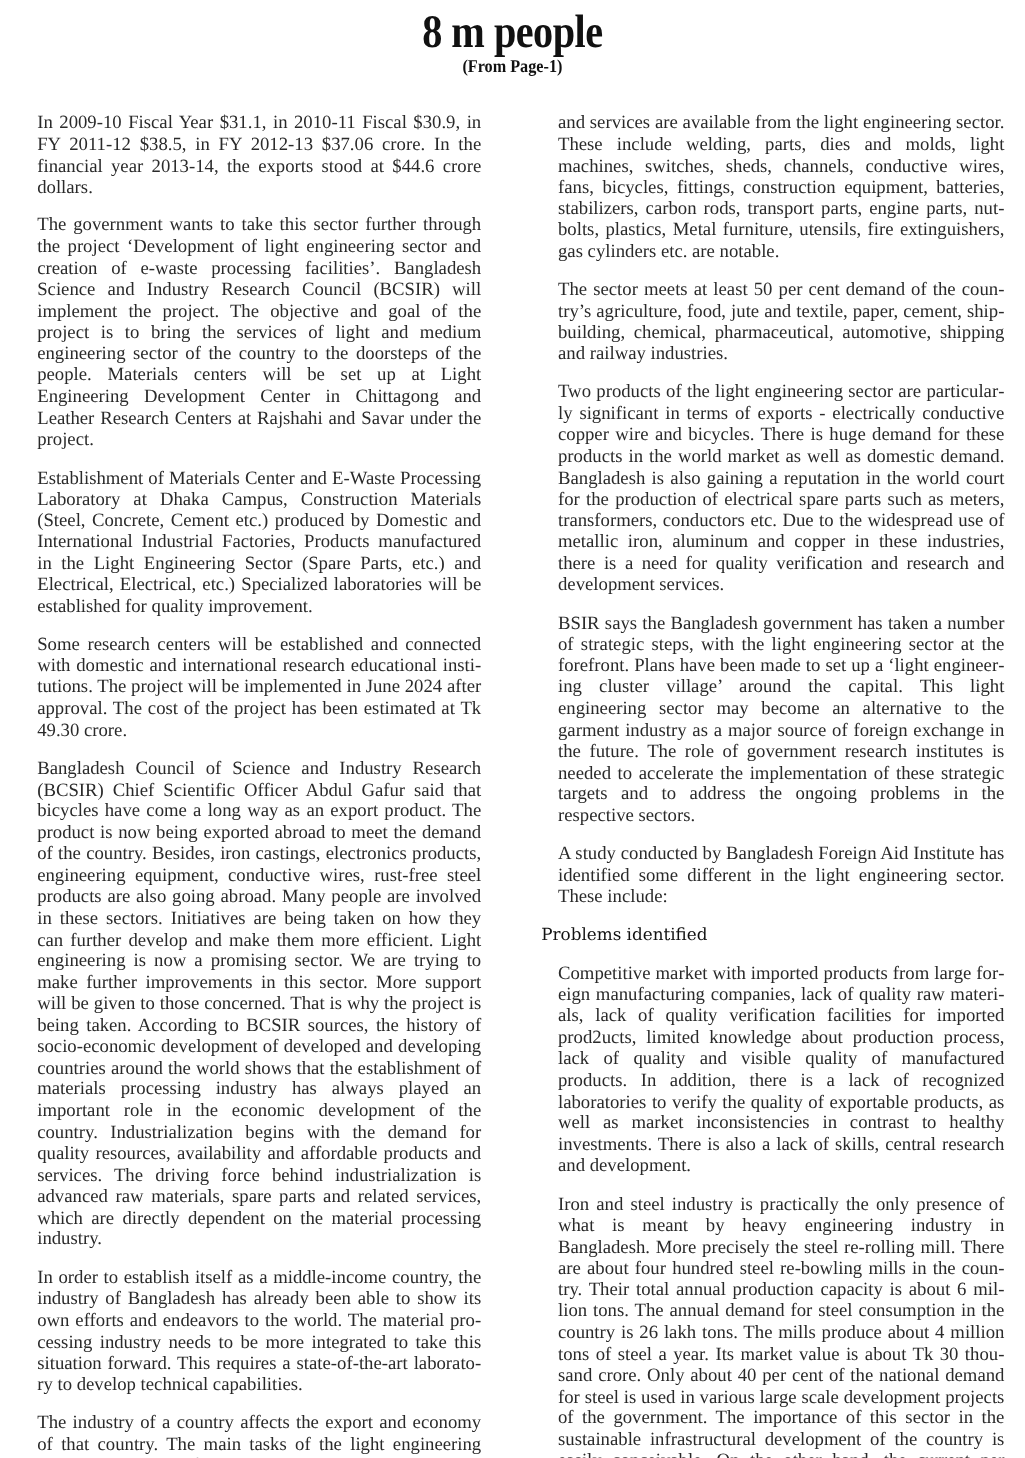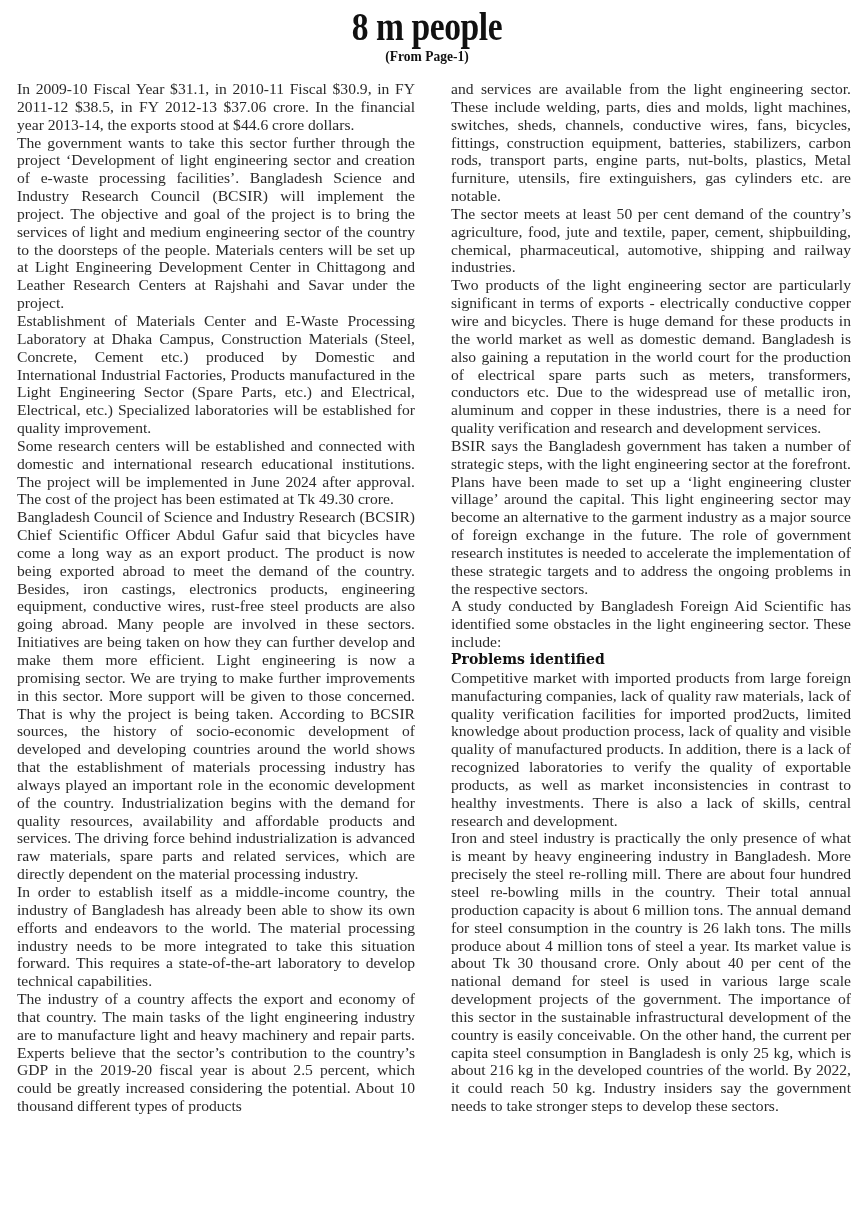--- a/index.html
+++ b/index.html
@@ -22,23 +22,23 @@
   }
   .column {
     position: absolute; top: 80px; width: 398px;
     font-family: "Liberation Serif", serif;
     font-size: 15.6px; line-height: 17.85px;
     text-align: justify; hyphens: manual;
     color: #2a2a2a;
   }
   .col-left { left: 17px; }
   .col-right { left: 451px; width: 400px; }
-  .column p { margin: 0; }
+  .column p { margin: 14px; }
   .column h3 {
-    margin: 0; font-size: 15.6px; line-height: 17.85px; font-weight: bold; color: #111;
+    margin: 0; font-size: 15.6px; line-height: 17.85px; font-weight: normal; color: #111;
     font-family: "DejaVu Serif", serif; font-size: 14px;
   }
 </style>
 </head>
 <body>
 
 <div>
   <div class="headline">8 m people</div>
   <div class="subhead">(From Page-1)</div>
 
@@ -50,18 +50,18 @@
     <p>Bangladesh Council of Science and Industry Research (BCSIR) Chief Scientific Officer Abdul Gafur said that bicy­cles have come a long way as an export product. The prod­uct is now being exported abroad to meet the demand of the country. Besides, iron castings, electronics products, engi­neering equipment, conductive wires, rust-free steel prod­ucts are also going abroad. Many people are involved in these sectors. Initiatives are being taken on how they can further develop and make them more efficient. Light engi­neering is now a promising sector. We are trying to make further improvements in this sector. More support will be given to those concerned. That is why the project is being taken. According to BCSIR sources, the history of socio-eco­nomic development of developed and developing countries around the world shows that the establishment of materials processing industry has always played an important role in the economic development of the country. Industrialization begins with the demand for quality resources, availability and affordable products and services. The driving force behind industrialization is advanced raw materials, spare parts and related services, which are directly dependent on the material processing industry.</p>
     <p>In order to establish itself as a middle-income country, the industry of Bangladesh has already been able to show its own efforts and endeavors to the world. The material pro­cessing industry needs to be more integrated to take this situation forward. This requires a state-of-the-art laborato­ry to develop technical capabilities.</p>
     <p>The industry of a country affects the export and economy of that country. The main tasks of the light engineering indus­try are to manufacture light and heavy machinery and repair parts. Experts believe that the sector’s contribution to the country’s GDP in the 2019-20 fiscal year is about 2.5 percent, which could be greatly increased considering the potential. About 10 thousand different types of products</p>
   </div>
 
   <div class="column col-right">
     <p>and services are available from the light engineering sector. These include welding, parts, dies and molds, light machines, switches, sheds, channels, conductive wires, fans, bicycles, fittings, construction equipment, batteries, stabilizers, carbon rods, transport parts, engine parts, nut-bolts, plastics, Metal furniture, utensils, fire extinguishers, gas cylinders etc. are notable.</p>
     <p>The sector meets at least 50 per cent demand of the coun­try’s agriculture, food, jute and textile, paper, cement, ship­building, chemical, pharmaceutical, automotive, shipping and railway industries.</p>
     <p>Two products of the light engineering sector are particular­ly significant in terms of exports - electrically conductive copper wire and bicycles. There is huge demand for these products in the world market as well as domestic demand. Bangladesh is also gaining a reputation in the world court for the production of electrical spare parts such as meters, transformers, conductors etc. Due to the widespread use of metallic iron, aluminum and copper in these industries, there is a need for quality verification and research and development services.</p>
     <p>BSIR says the Bangladesh government has taken a number of strategic steps, with the light engineering sector at the forefront. Plans have been made to set up a ‘light engineer­ing cluster village’ around the capital. This light engineering sector may become an alternative to the garment industry as a major source of foreign exchange in the future. The role of government research institutes is needed to accelerate the implementation of these strategic targets and to address the ongoing problems in the respective sectors.</p>
-    <p>A study conducted by Bangladesh Foreign Aid Scientific has identified some obstacles in the light engineering sector. These include:</p>
+    <p>A study conducted by Bangladesh Foreign Aid Institute has identified some different in the light engineering sector. These include:</p>
     <h3>Problems identified</h3>
     <p>Competitive market with imported products from large for­eign manufacturing companies, lack of quality raw materi­als, lack of quality verification facilities for imported prod2ucts, limited knowledge about production process, lack of quality and visible quality of manufactured products. In addition, there is a lack of recognized laboratories to verify the quality of exportable products, as well as market incon­sistencies in contrast to healthy investments. There is also a lack of skills, central research and development.</p>
     <p>Iron and steel industry is practically the only presence of what is meant by heavy engineering industry in Bangladesh. More precisely the steel re-rolling mill. There are about four hundred steel re-bowling mills in the coun­try. Their total annual production capacity is about 6 mil­lion tons. The annual demand for steel consumption in the country is 26 lakh tons. The mills produce about 4 million tons of steel a year. Its market value is about Tk 30 thou­sand crore. Only about 40 per cent of the national demand for steel is used in various large scale development projects of the government. The importance of this sector in the sus­tainable infrastructural development of the country is easi­ly conceivable. On the other hand, the current per capita steel consumption in Bangladesh is only 25 kg, which is about 216 kg in the developed countries of the world. By 2022, it could reach 50 kg. Industry insiders say the gov­ernment needs to take stronger steps to develop these sec­tors.</p>
   </div>
 </div>
 
 </body></html>

